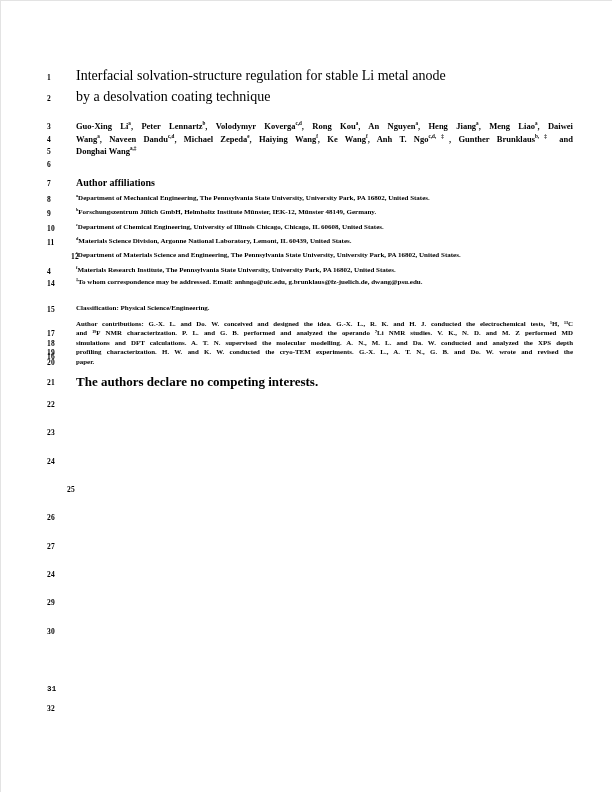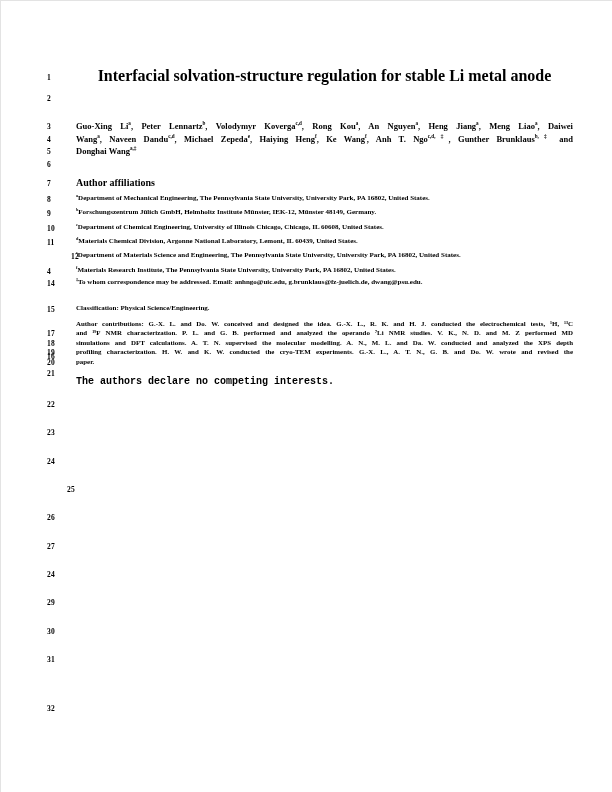--- a/index.html
+++ b/index.html
@@ -25,36 +25,36 @@
     letter-spacing: 0.2px;
   }
   .line {
     position: absolute;
     left: 75px;
     width: 497px;
     font-weight: bold;
     white-space: normal;
   }
   .title-line {
-    text-align: center;
-    font-size: 16px;
+    text-align: left;
+    font-size: 14px;
     line-height: 14px;
-    font-weight: bold;
+    font-weight: normal;
   }
   .authors-line {
     font-size: 8.5px;
     line-height: 9px;
   }
   .just { text-align: justify; text-align-last: justify; }
   .aff-heading { font-size: 10px; line-height: 7.5px; }
   .aff-line { font-size: 7px; line-height: 7.5px; }
   .corr-line { font-size: 7px; line-height: 7.5px; }
   .class-line { font-size: 7px; line-height: 7.5px; }
   .para-line { font-size: 6.9px; line-height: 7.5px; }
-  .competing-line { font-size: 10px; line-height: 7.5px; font-family: Liberation Mono, monospace; }
+  .competing-line { font-size: 13px; line-height: 7.5px; }
   sup { font-size: 60%; line-height: 0; vertical-align: super; }
 </style>
 </head>
 <body>
 
 <div class="page">
 
   <div id="gutter">
       <div class="gutter-num" style="top: 73px;">1</div>
       <div class="gutter-num" style="top: 94px;">2</div>
@@ -69,46 +69,47 @@
       <div class="gutter-num" style="top: 238px;">11</div>
       <div class="gutter-num" style="top: 252px; margin-left: 24px;">12</div>
       <div class="gutter-num" style="top: 266.5px;">4</div>
       <div class="gutter-num" style="top: 279px;">14</div>
       <div class="gutter-num" style="top: 305px;">15</div>
       <div class="gutter-num" style="top: 319.5px; margin-top: 32px;">16</div>
       <div class="gutter-num" style="top: 329px;">17</div>
       <div class="gutter-num" style="top: 338.5px;">18</div>
       <div class="gutter-num" style="top: 348px; text-align: right;">19</div>
       <div class="gutter-num" style="top: 357.5px;">20</div>
-      <div class="gutter-num" style="top: 369px;">21</div>
+      <div class="gutter-num" style="top: 378px;">21</div>
       <div class="gutter-num" style="top: 400px;">22</div>
       <div class="gutter-num" style="top: 428px;">23</div>
       <div class="gutter-num" style="top: 456.5px;">24</div>
       <div class="gutter-num" style="top: 485px; margin-left: 20px;">25</div>
       <div class="gutter-num" style="top: 513px;">26</div>
       <div class="gutter-num" style="top: 541.5px;">27</div>
       <div class="gutter-num" style="top: 570px;">24</div>
       <div class="gutter-num" style="top: 598px;">29</div>
       <div class="gutter-num" style="top: 626.5px; font-family: Liberation Serif, serif;">30</div>
-      <div class="gutter-num" style="top: 655px;">31</div>
+      <div class="gutter-num" style="top: 685px; font-family: Liberation Mono, monospace;">31</div>
       <div class="gutter-num" style="top: 660px; margin-top: 44px;">32</div>
     </div>
 
   <div class="line title-line" style="top:68px;">Interfacial solvation-structure regulation for stable Li metal anode</div>
+  <div class="line title-line" style="top:89px;">by a desolvation coating technique</div>
 
   <div class="line authors-line just" style="top:121px;"><span>Guo-Xing Li</span><sup>a</sup><span>, Peter Lennartz</span><sup>b</sup><span>, Volodymyr Koverga</span><sup>c,d</sup><span>, Rong Kou</span><sup>a</sup><span>, An Nguyen</span><sup>a</sup><span>, Heng Jiang</span><sup>a</sup><span>, Meng Liao</span><sup>a</sup><span>, Daiwei</span></div>
-  <div class="line authors-line just" style="top:133.5px;"><span>Wang</span><sup>a</sup><span>, Naveen Dandu</span><sup>c,d</sup><span>, Michael Zepeda</span><sup>e</sup><span>, Haiying Heng</span><sup>f</sup><span>, Ke Wang</span><sup>f</sup><span>, Anh T. Ngo</span><sup>c,d,‡</sup><span>, Gunther Brunklaus</span><sup>b,‡</sup><span> and</span></div>
+  <div class="line authors-line just" style="top:133.5px;"><span>Wang</span><sup>a</sup><span>, Naveen Dandu</span><sup>c,d</sup><span>, Michael Zepeda</span><sup>e</sup><span>, Haiying Wang</span><sup>f</sup><span>, Ke Wang</span><sup>f</sup><span>, Anh T. Ngo</span><sup>c,d,‡</sup><span>, Gunther Brunklaus</span><sup>b,‡</sup><span> and</span></div>
   <div class="line authors-line" style="top:146px;"><span>Donghai Wang</span><sup>a,‡</sup></div>
 
   <div class="line aff-heading" style="top:178px;">Author affiliations</div>
 
   <div class="line aff-line" style="top:193.5px;"><sup>a</sup><span>Department of Mechanical Engineering, The Pennsylvania State University, University Park, PA 16802, United States.</span></div>
   <div class="line aff-line" style="top:208px;"><sup>b</sup><span>Forschungszentrum Jülich GmbH, Helmholtz Institute Münster, IEK-12, Münster 48149, Germany.</span></div>
   <div class="line aff-line" style="top:222.5px;"><sup>c</sup><span>Department of Chemical Engineering, University of Illinois Chicago, Chicago, IL 60608, United States.</span></div>
-  <div class="line aff-line" style="top:237px;"><sup>d</sup><span>Materials Chemical Division, Argonne National Laboratory, Lemont, IL 60439, United States.</span></div>
+  <div class="line aff-line" style="top:237px;"><sup>d</sup><span>Materials Science Division, Argonne National Laboratory, Lemont, IL 60439, United States.</span></div>
   <div class="line aff-line" style="top:251px;"><sup>e</sup><span>Department of Materials Science and Engineering, The Pennsylvania State University, University Park, PA 16802, United States.</span></div>
   <div class="line aff-line" style="top:265.5px;"><sup>f</sup><span>Materials Research Institute, The Pennsylvania State University, University Park, PA 16802, United States.</span></div>
 
   <div class="line corr-line" style="top:278px;"><sup>‡</sup><span>To whom correspondence may be addressed. Email: anhngo@uic.edu, g.brunklaus@fz-juelich.de, dwang@psu.edu.</span></div>
 
   <div class="line class-line" style="top:304px;">Classification: Physical Science/Engineering.</div>
 
   <div class="line para-line just" style="top:318.5px;">Author contributions: G.-X. L. and Do. W. conceived and designed the idea. G.-X. L., R. K. and H. J. conducted the electrochemical tests, ¹H, ¹³C</div>
   <div class="line para-line just" style="top:328px;">and ¹⁹F NMR characterization. P. L. and G. B. performed and analyzed the operando ⁷Li NMR studies. V. K., N. D. and M. Z performed MD</div>
   <div class="line para-line just" style="top:337.5px;">simulations and DFT calculations. A. T. N. supervised the molecular modelling. A. N., M. L. and Da. W. conducted and analyzed the XPS depth</div>

